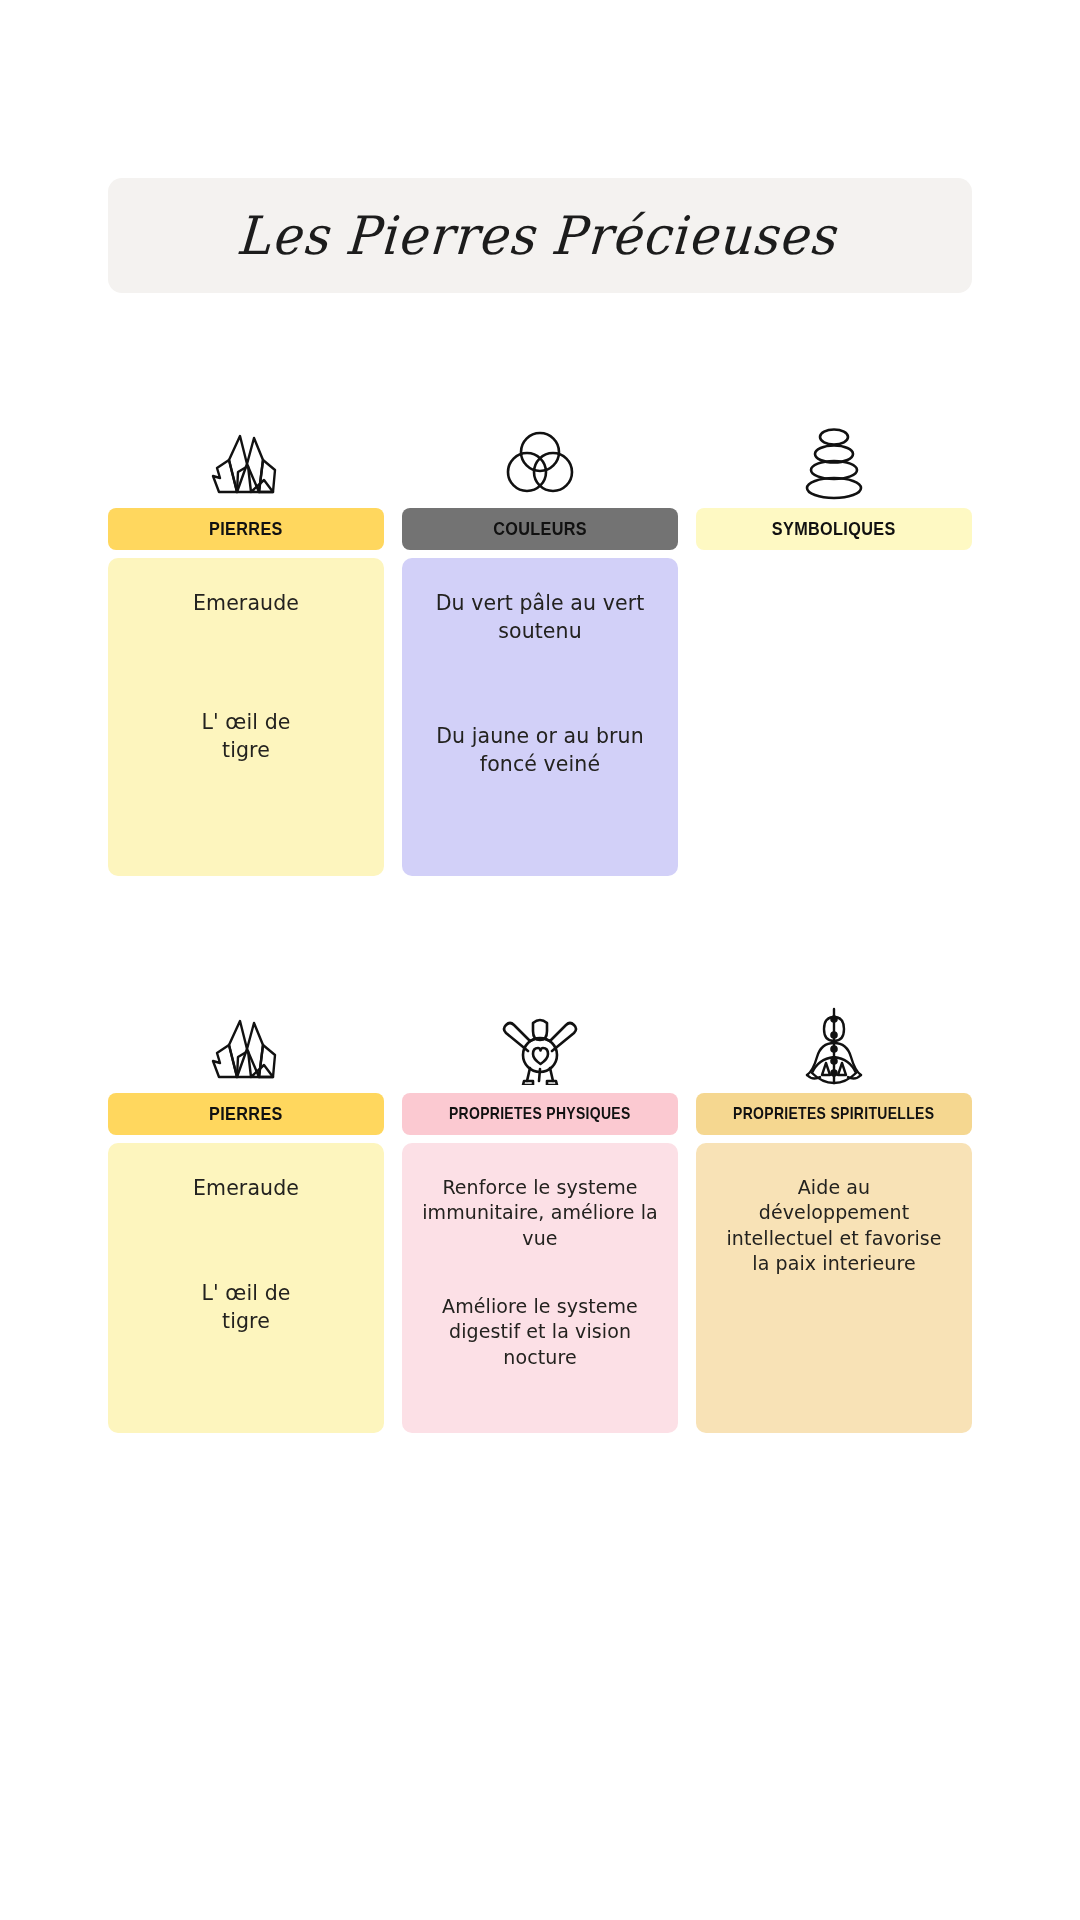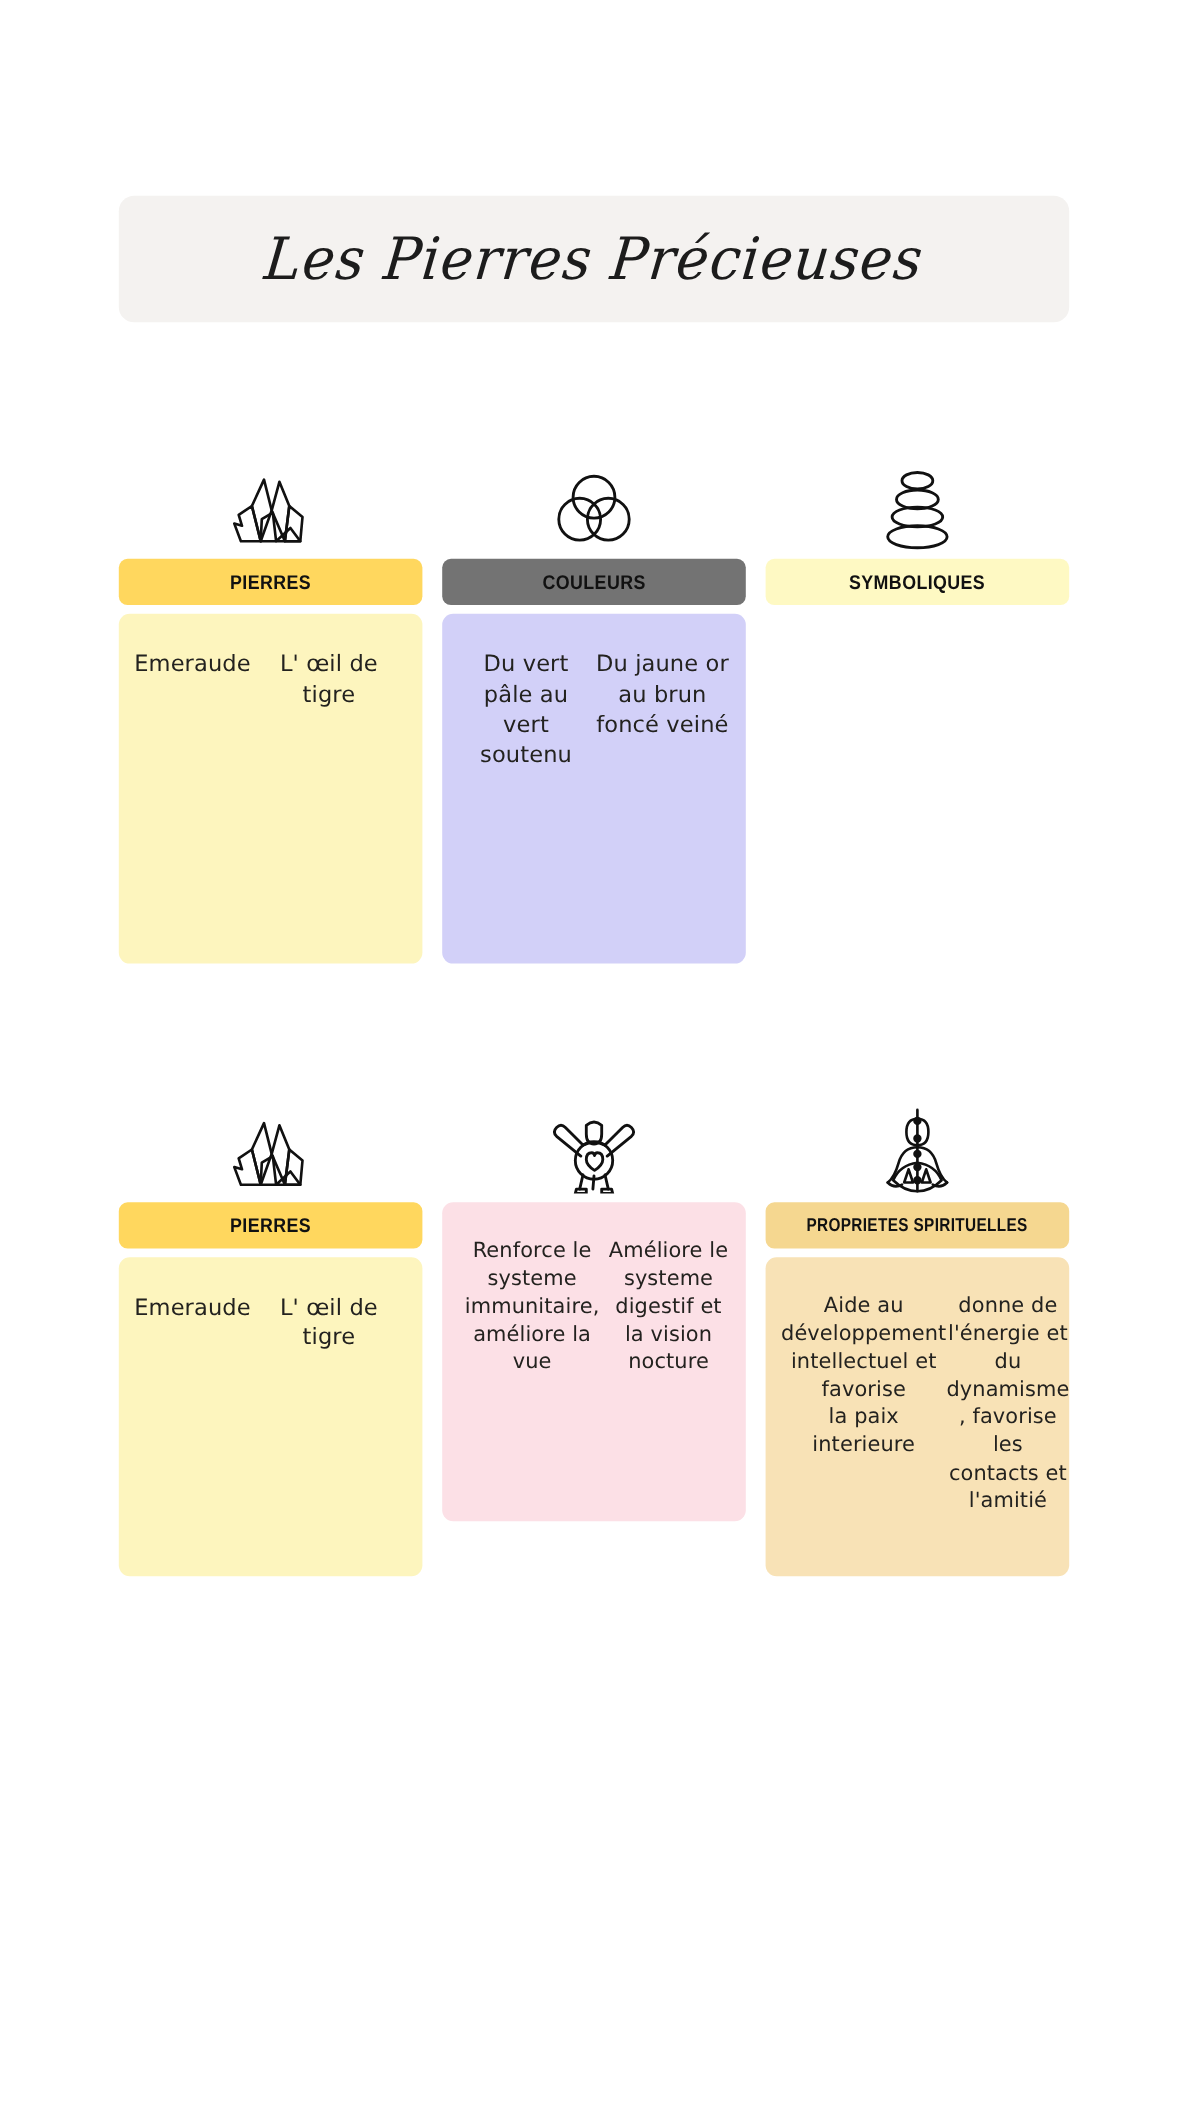--- a/index.html
+++ b/index.html
@@ -91,21 +91,21 @@
   .col-header-label.narrow {
     font-size: 17px;
     transform: scaleX(0.82);
   }
 
   
   .col-body {
     border-radius: 10px;
     padding: 32px 14px 20px 14px;
     display: flex;
-    flex-direction: row;
+    flex-direction: column;
   }
   #block-1 .col-body { height: 318px; }
   #block-2 .col-body { height: 290px; }
 
   .cell-text {
     font-family: "DejaVu Sans", sans-serif;
     font-size: 20px;
     line-height: 1.35;
     color: #23221F;
     text-align: center;
@@ -217,20 +217,23 @@
           <path d="M28 36 L12 20 q-4 -4 -8 0 q-4 4 0 8 L26 46"></path>
           <path d="M48 36 L64 20 q4 -4 8 0 q4 4 0 8 L50 46"></path>
           <circle cx="38" cy="50" r="17"></circle>
           <path d="M31 49 q0 -6 5 -6 q2 0 2.5 2.5 q0.5 -2.5 2.5 -2.5 q5 0 5 6 q0 5 -7.5 10 q-7.5 -5 -7.5 -10 z"></path>
           <path d="M28 63 L25 76"></path>
           <path d="M48 63 L51 76"></path>
           <path d="M38 64 L37 76"></path>
           <path d="M25 76 L22 76 L21 80 L31 80 L31 76 Z"></path>
           <path d="M51 76 L54 76 L55 80 L45 80 L45 76 Z"></path>
         </svg>
+      </div>
+      <div class="col-header" style="background:#FBC9D1">
+        <span class="col-header-label narrow">PROPRIETES PHYSIQUES</span>
       </div>
       <div class="col-body" style="background:#FCE0E6">
         <div class="cell-text">Renforce le systeme<br>immunitaire, améliore la<br>vue</div>
         <div class="cell-spacer"></div>
         <div class="cell-text">Améliore le systeme<br>digestif et la vision<br>nocture</div>
         <div class="cell-spacer"></div>
       </div>
     </div>
 
     <div class="column">
@@ -251,19 +254,18 @@
           <circle cx="36" cy="56" r="2.6" fill="#111"></circle>
           <circle cx="36" cy="68" r="2.6" fill="#111"></circle>
         </svg>
       </div>
       <div class="col-header" style="background:#F5D790">
         <span class="col-header-label narrow">PROPRIETES SPIRITUELLES</span>
       </div>
       <div class="col-body" style="background:#F8E2B6">
         <div class="cell-text">Aide au<br>développement<br>intellectuel et favorise<br>la paix interieure</div>
         <div class="cell-spacer" style="min-height:10px"></div>
-        <div class="cell-text">donne de l'énergie et<br>du dynamisme , favorise<br>les contacts et l'amitié</div>
         <div class="cell-spacer"></div>
       </div>
     </div>
   </div>
 
 </div>
 
 </body></html>

